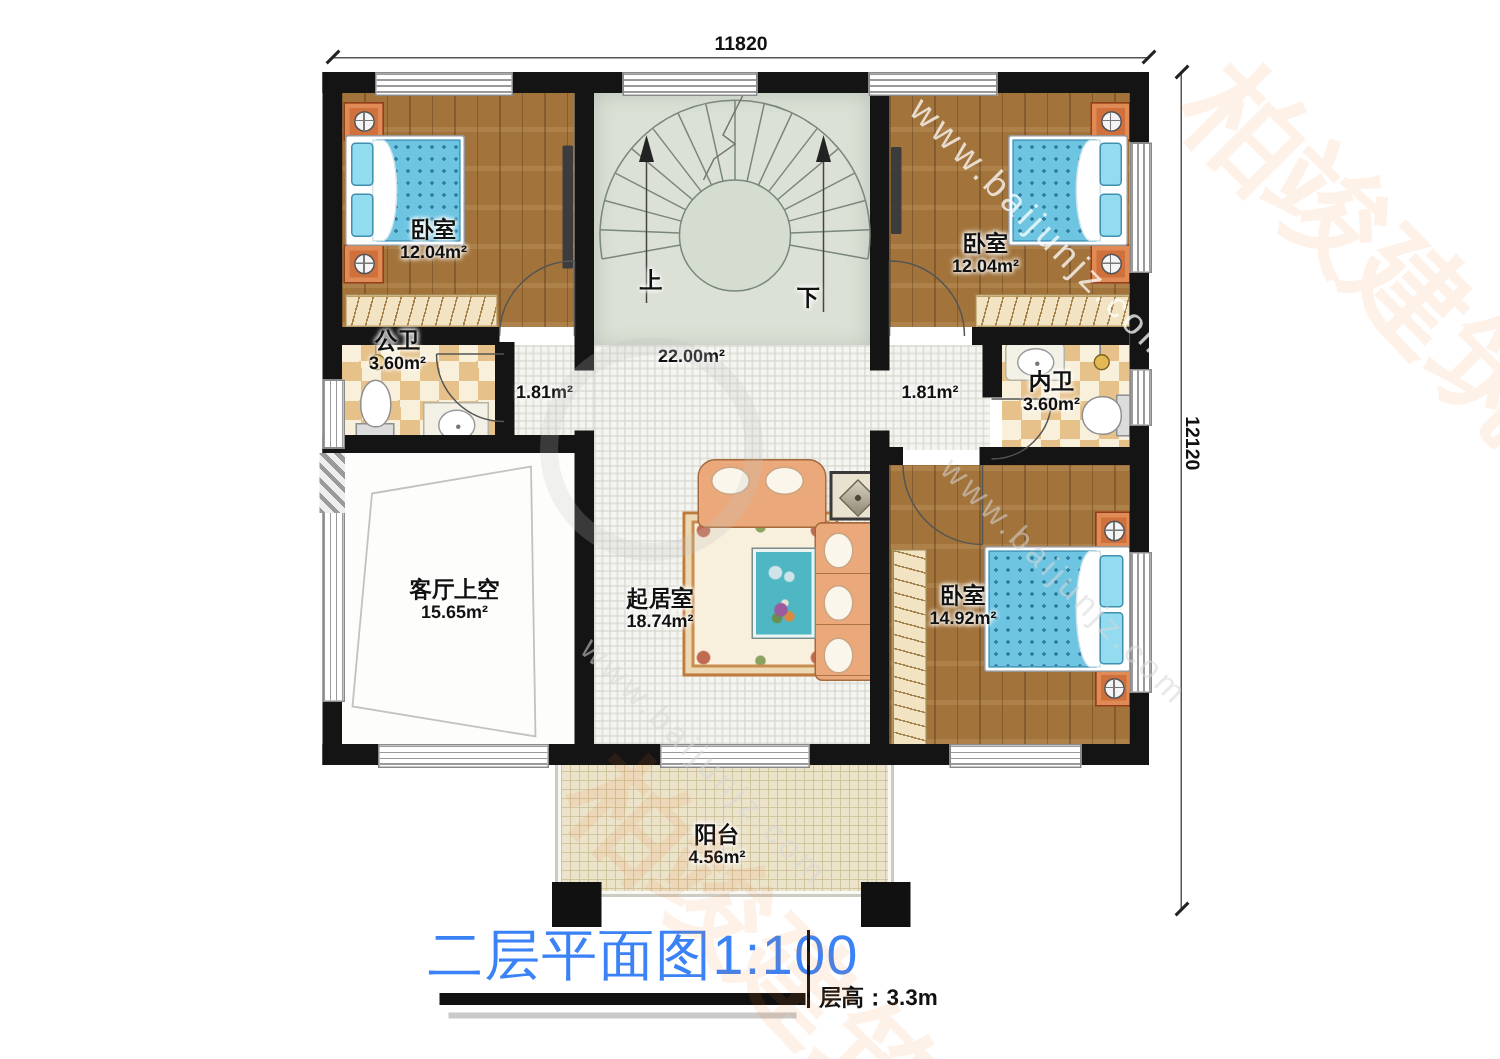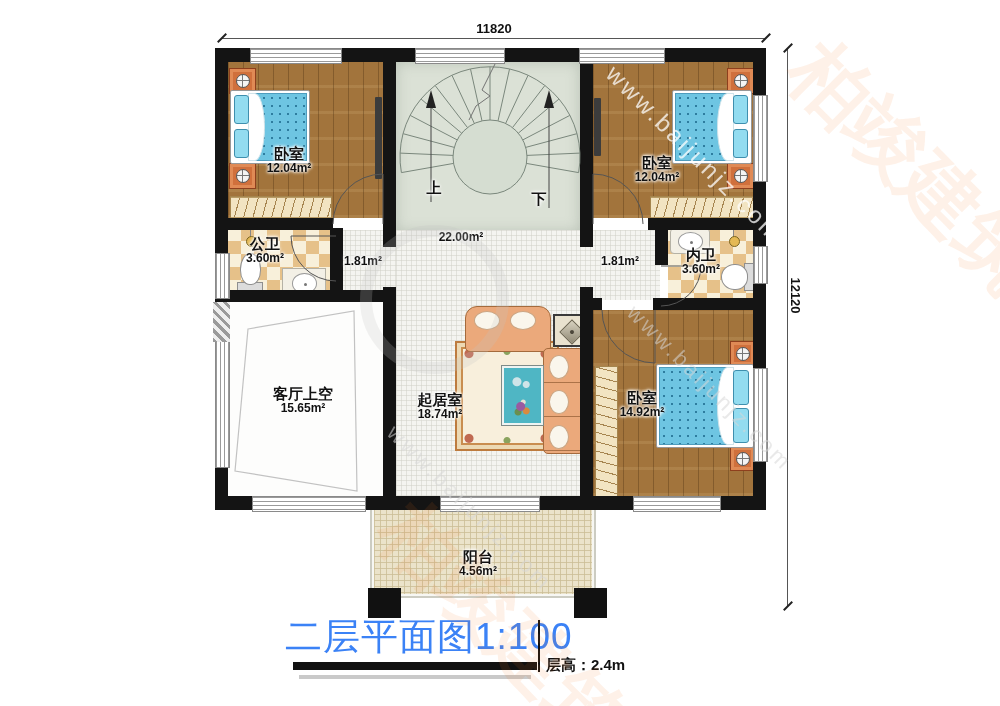--- a/index.html
+++ b/index.html
@@ -257,21 +257,21 @@
   </svg>
 
   <div class="rl" style="left:289px;top:146px;">
     <span class="rname">卧室</span>
     <span class="rarea">12.04m²</span>
   </div>
   <div class="rl" style="left:657px;top:155px;">
     <span class="rname">卧室</span>
     <span class="rarea">12.04m²</span>
   </div>
-  <div class="rl" style="left:265px;top:236px;">
+  <div class="rl" style="left:265px;top:220px;">
     <span class="rname">公卫</span>
     <span class="rarea">3.60m²</span>
   </div>
   <div class="rl" style="left:701px;top:247px;">
     <span class="rname">内卫</span>
     <span class="rarea">3.60m²</span>
   </div>
   <div class="rl" style="left:303px;top:386px;">
     <span class="rname">客厅上空</span>
     <span class="rarea">15.65m²</span>
@@ -310,21 +310,21 @@
   <div class="dimtext" style="left:765px;top:288px;width:60px;transform:rotate(90deg);">12120</div>
 
   <div class="titleblock" style="left:285px;top:612px;width:480px;height:80px;">
     <div class="maintitle" style="position:absolute;left:0;top:0;">
       <span>二层平面图</span><span>1:100</span>
     </div>
     <div class="bar1" style="left:8px;top:50px;width:244px;height:8px;"></div>
     <div class="bar2" style="left:14px;top:63px;width:232px;height:4px;"></div>
     <div class="vdiv" style="left:253px;top:8px;width:2px;height:52px;"></div>
     <div class="info" style="left:261px;top:44px;">
-      <span>层高：</span><span>2.4m</span>
+      <span>层高：</span><span>3.3m</span>
     </div>
   </div>
 
   <div class="wm-logo" style="left:360px;top:225px;width:125px;height:125px;"></div>
   <div class="wm wm-site" style="left:620px;top:60px;">www.baijunjz.com</div>
   <div class="wm wm-site2" style="left:640px;top:300px;">www.baijunjz.com</div>
   <div class="wm wm-site2" style="left:400px;top:420px;">www.baijunjz.com</div>
   <div class="wm wm-brand" style="left:840px;top:20px;">柏竣建筑</div>
   <div class="wm wm-brand" style="left:430px;top:480px;">柏竣建筑</div>
 

